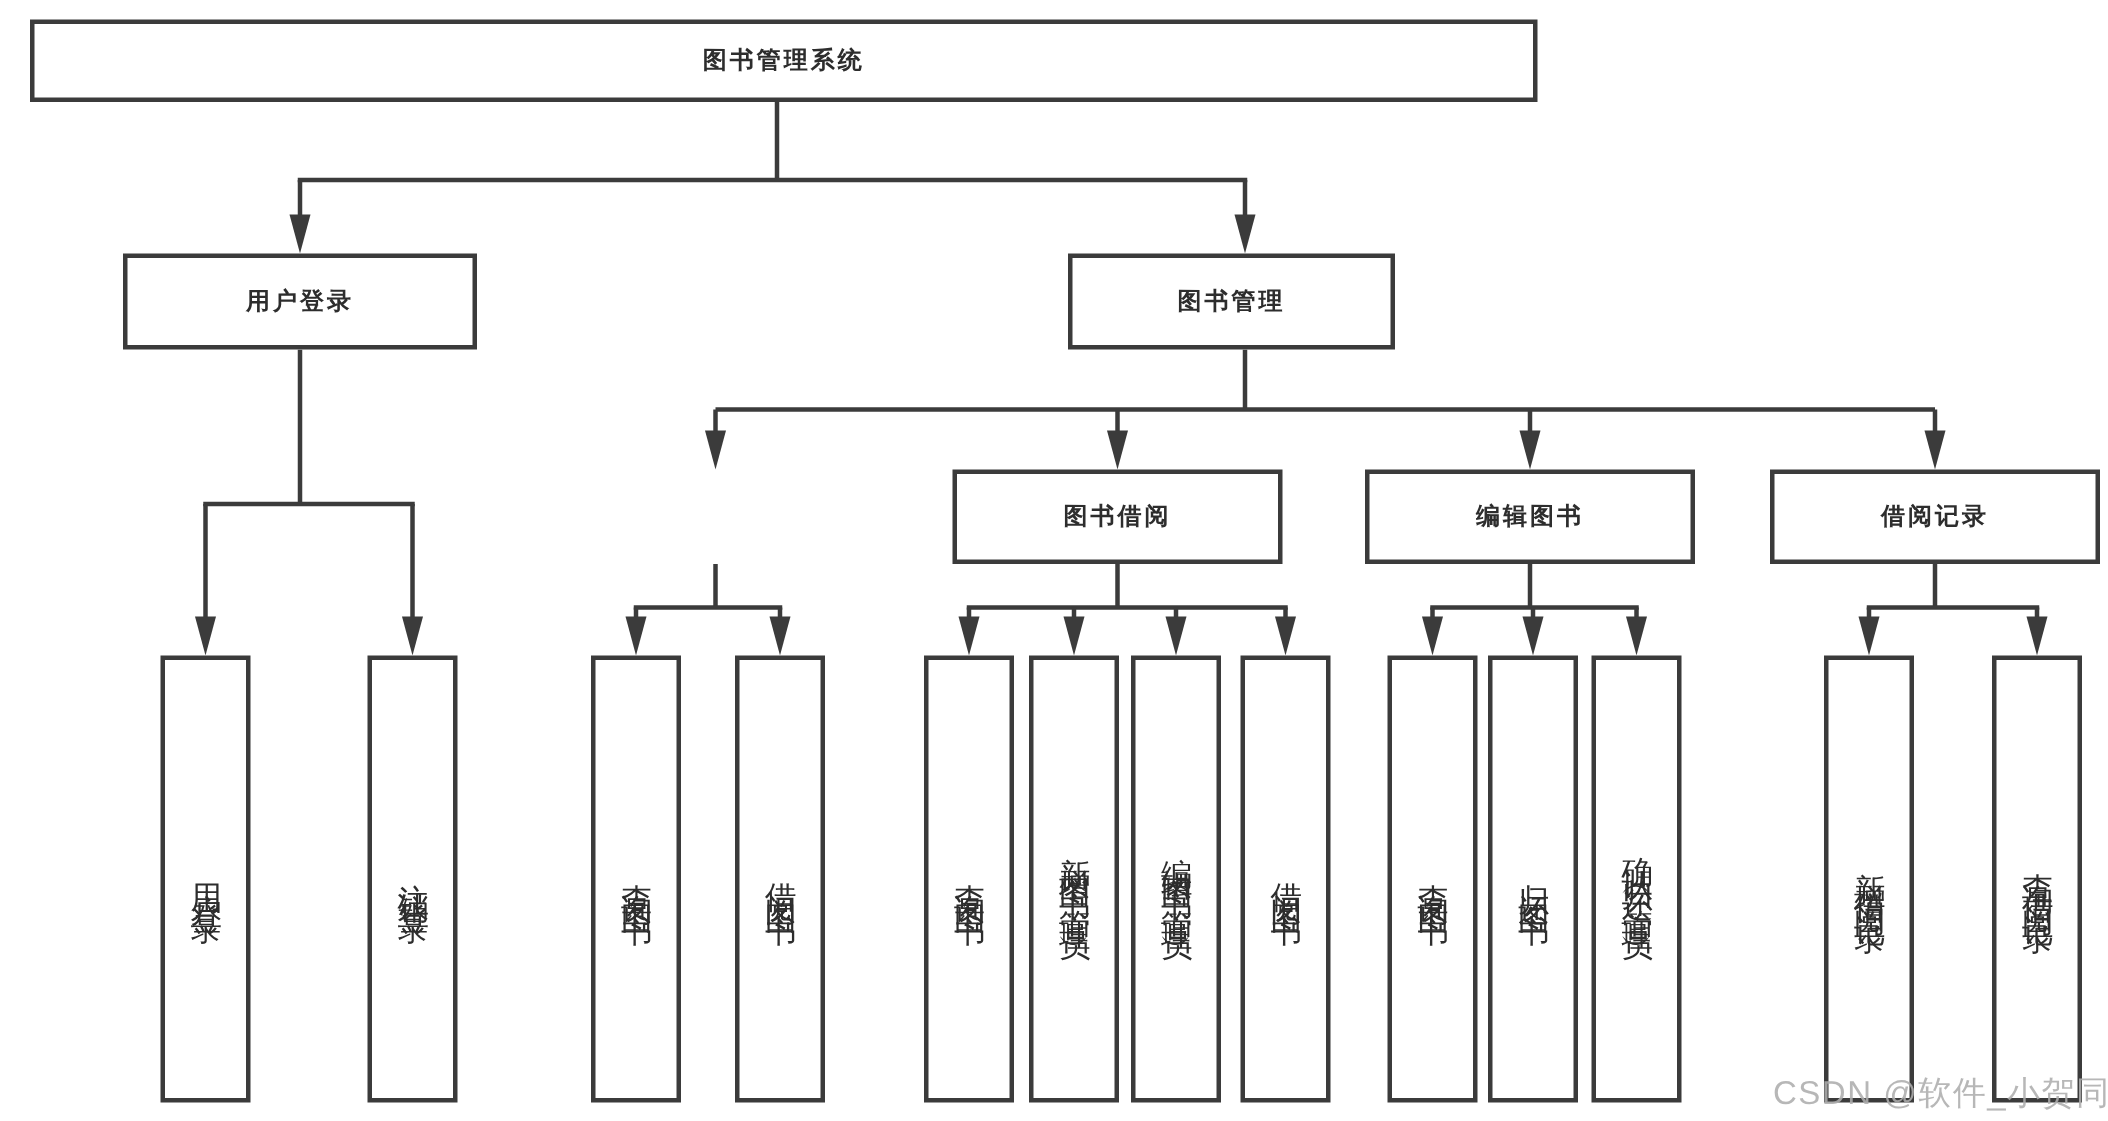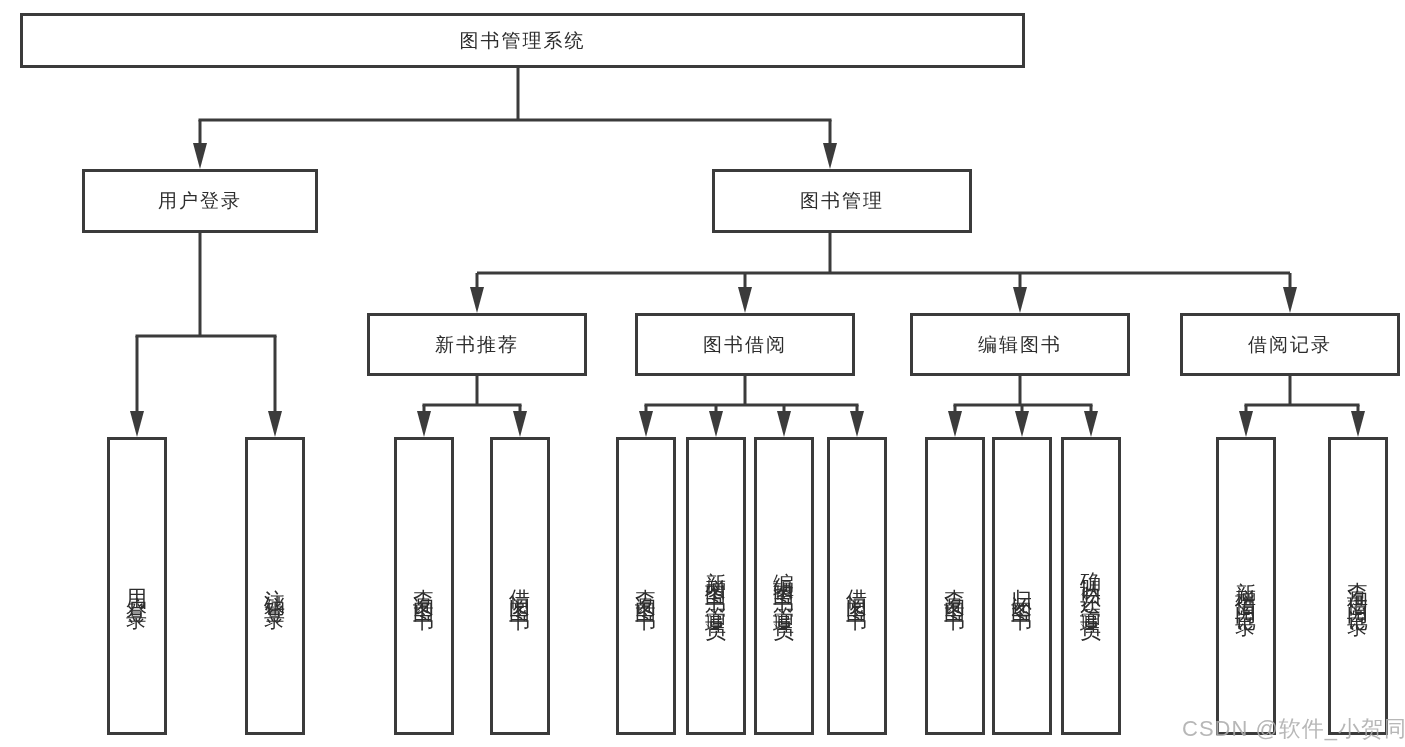--- a/index.html
+++ b/index.html
@@ -13,26 +13,26 @@
   .wires{position:absolute;left:0;top:0;}
   .box{
     position:absolute;
     background:#ffffff;
     border:3px solid #3b3b3b;
     box-sizing:border-box;
     display:flex;align-items:center;justify-content:center;
     color:#2d2d2d;
     z-index:2;
   }
-  .hlabel{font-size:19px;letter-spacing:2px;white-space:nowrap;}
+  .hlabel{font-size:16px;letter-spacing:2px;white-space:nowrap;font-weight:bold;}
   
   #n-root{left:20px;top:13px;width:1005px;height:55px;}
   
   #n-login  {left:82px; top:169px;width:236px;height:64px;}
-  #n-mgmt   {left:712px;top:169px;width:260px;height:64px;}
+  #n-mgmt   {left:712px;top:169px;width:218px;height:64px;}
   
   .l3{top:313px;width:220px;height:63px;}
   #n-newbook{left:367px;}
   #n-borrow {left:635px;align-items:center;}
   #n-current{left:910px;}
   #n-records{left:1180px;}
   
   .leaf{top:437px;width:60px;height:298px;}
   .leaf .vtext{
     writing-mode:vertical-rl;
@@ -143,23 +143,20 @@
     <span class="hlabel">图书管理系统</span>
   </div>
 
   <div class="box" id="n-login">
     <span class="hlabel">用户登录</span>
   </div>
   <div class="box" id="n-mgmt">
     <span class="hlabel">图书管理</span>
   </div>
 
-  <div class="box l3" id="n-newbook">
-    <span class="hlabel">新书推荐</span>
-  </div>
   <div class="box l3" id="n-borrow">
     <span class="hlabel">图书借阅</span>
   </div>
   <div class="box l3" id="n-current">
     <span class="hlabel">编辑图书</span>
   </div>
   <div class="box l3" id="n-records">
     <span class="hlabel">借阅记录</span>
   </div>
 

